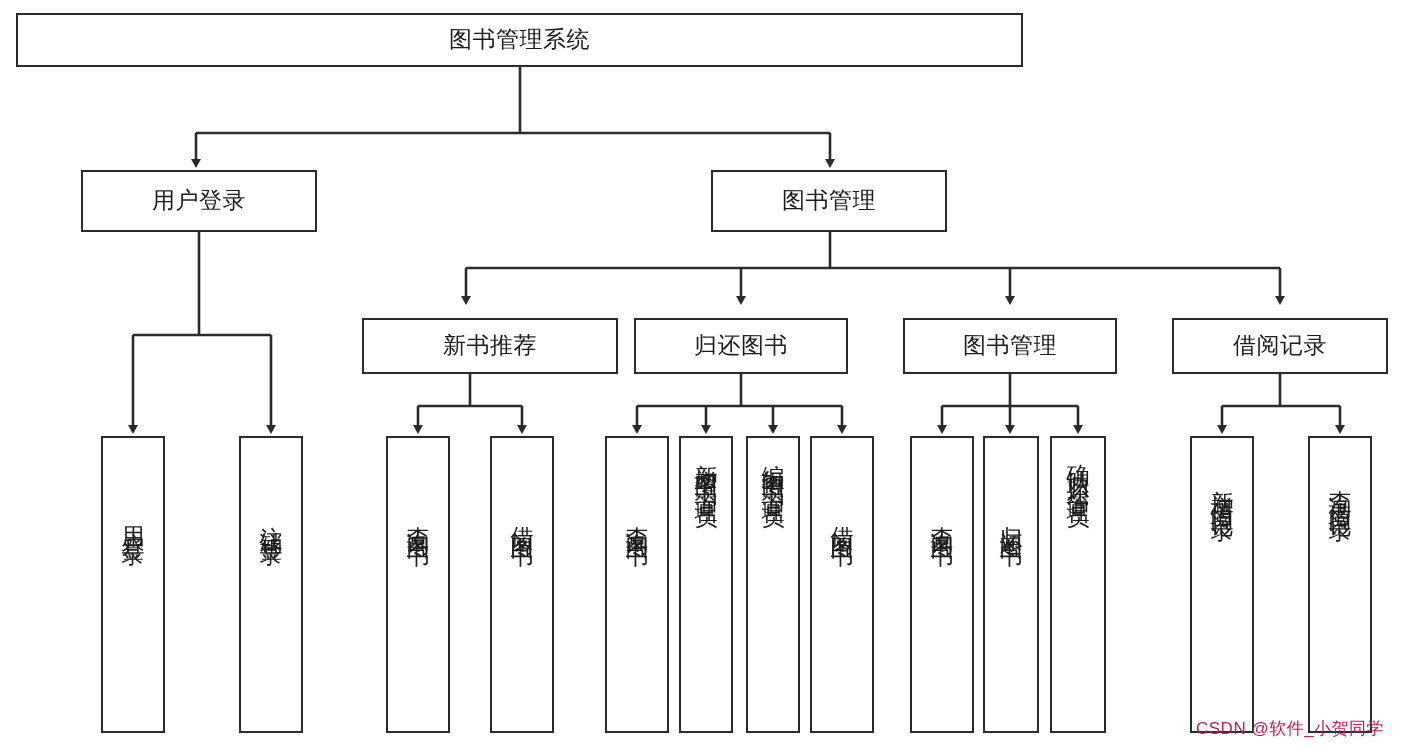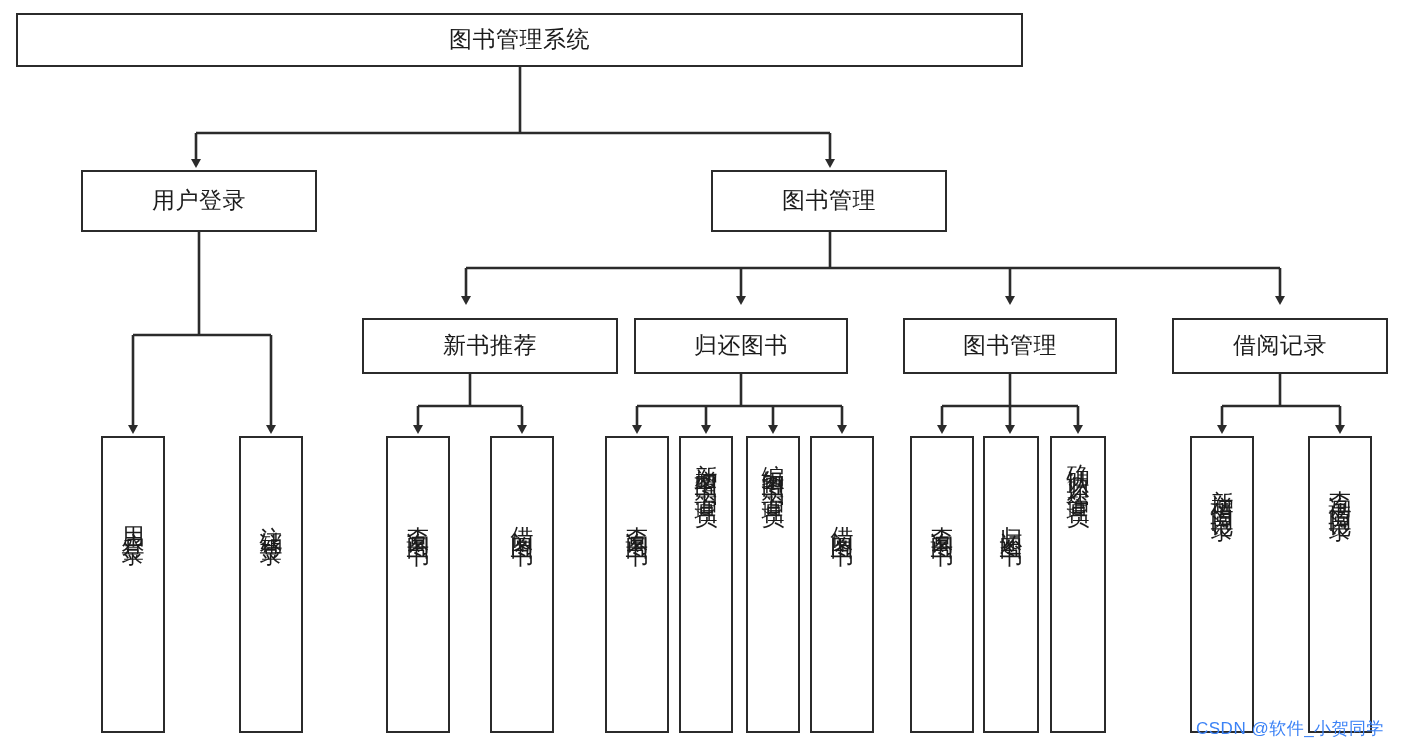--- a/index.html
+++ b/index.html
@@ -60,21 +60,21 @@
     writing-mode: vertical-rl;
     text-orientation: upright;
     font-size: 23px;
     line-height: 1.0;
     letter-spacing: 6px;
     white-space: nowrap;
   }
   .watermark {
     position: absolute;
     font-size: 17px;
-    color: #3b82f6;
+    color: #be185d;
     white-space: nowrap;
     letter-spacing: 0.5px;
   }
 </style>
 </head>
 <body>
 
 <div id="canvas">
 
   <svg class="edges" viewBox="0 0 1405 747">

